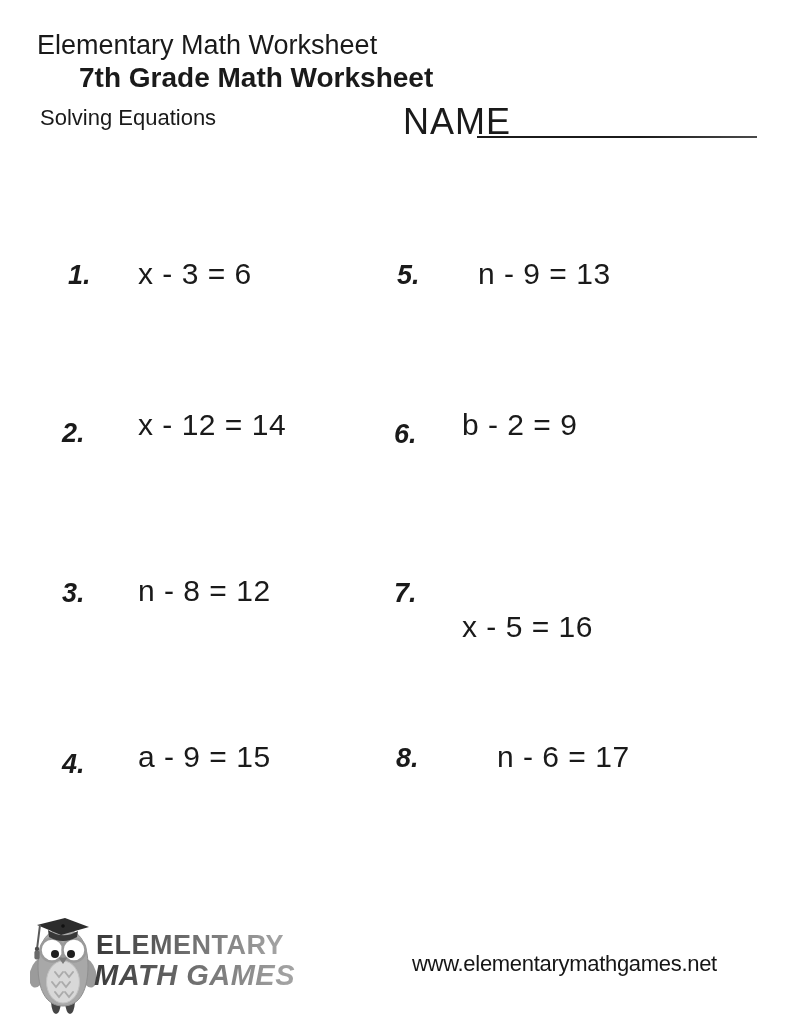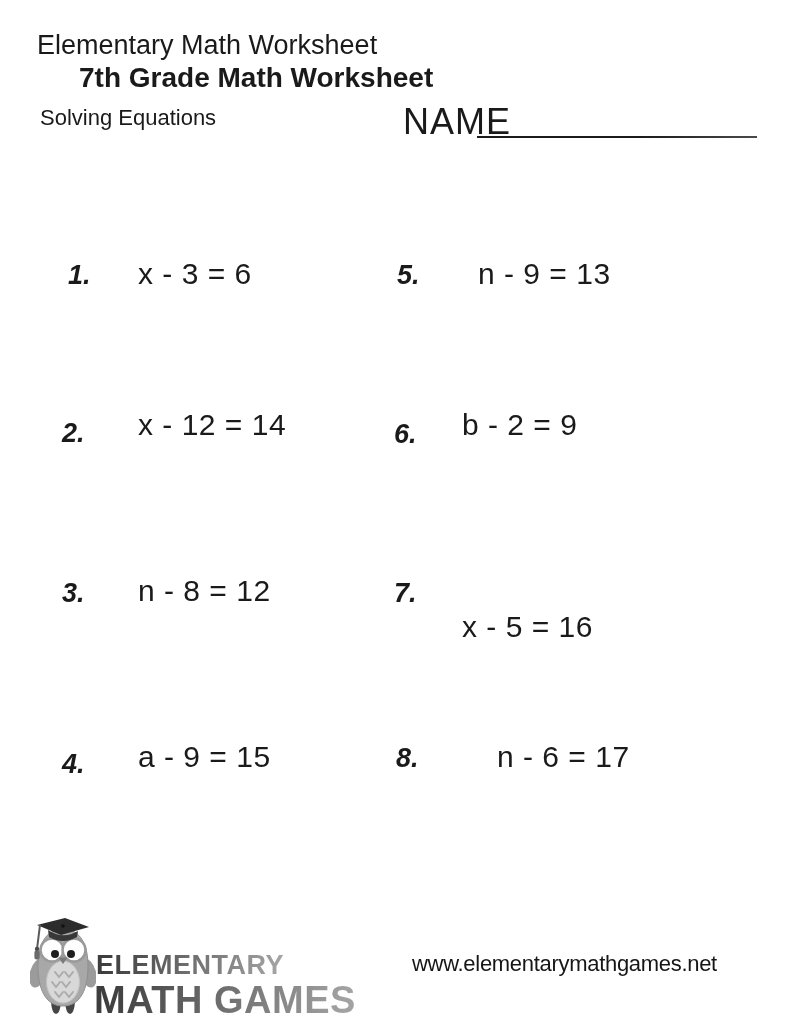--- a/index.html
+++ b/index.html
@@ -35,24 +35,23 @@
   .n7{left:396px; top:745px;} .e7{left:462px; top:742px;margin-left:35px;}
 
   
   .owl-box{left:30px; top:916px; width:66px; height:101px;}
   .logo-text{
     font-weight:bold;
     background:linear-gradient(100deg,#3d3d3d 5%,#a2a2a2 95%);
     -webkit-background-clip:text;
     background-clip:text;
     color:transparent;
-    margin-top:20px;
   }
   .logo-line1{left:96px; top:932px; font-size:27px; letter-spacing:0.5px;}
-  .logo-line2{left:94px; top:961px; font-size:38px; letter-spacing:0.5px;}
+  .logo-line2{left:94px; top:961px; font-size:29px; letter-spacing:0.5px;font-style:italic;}
   .url{left:412px; top:953px; font-size:22px; letter-spacing:-0.3px; color:#161616;}
 </style>
 </head>
 <body>
 
 <div class="page">
 
   <div class="abs title">Elementary Math Worksheet</div>
   <div class="abs subtitle">7th Grade Math Worksheet</div>
   <div class="abs section">Solving Equations</div>

